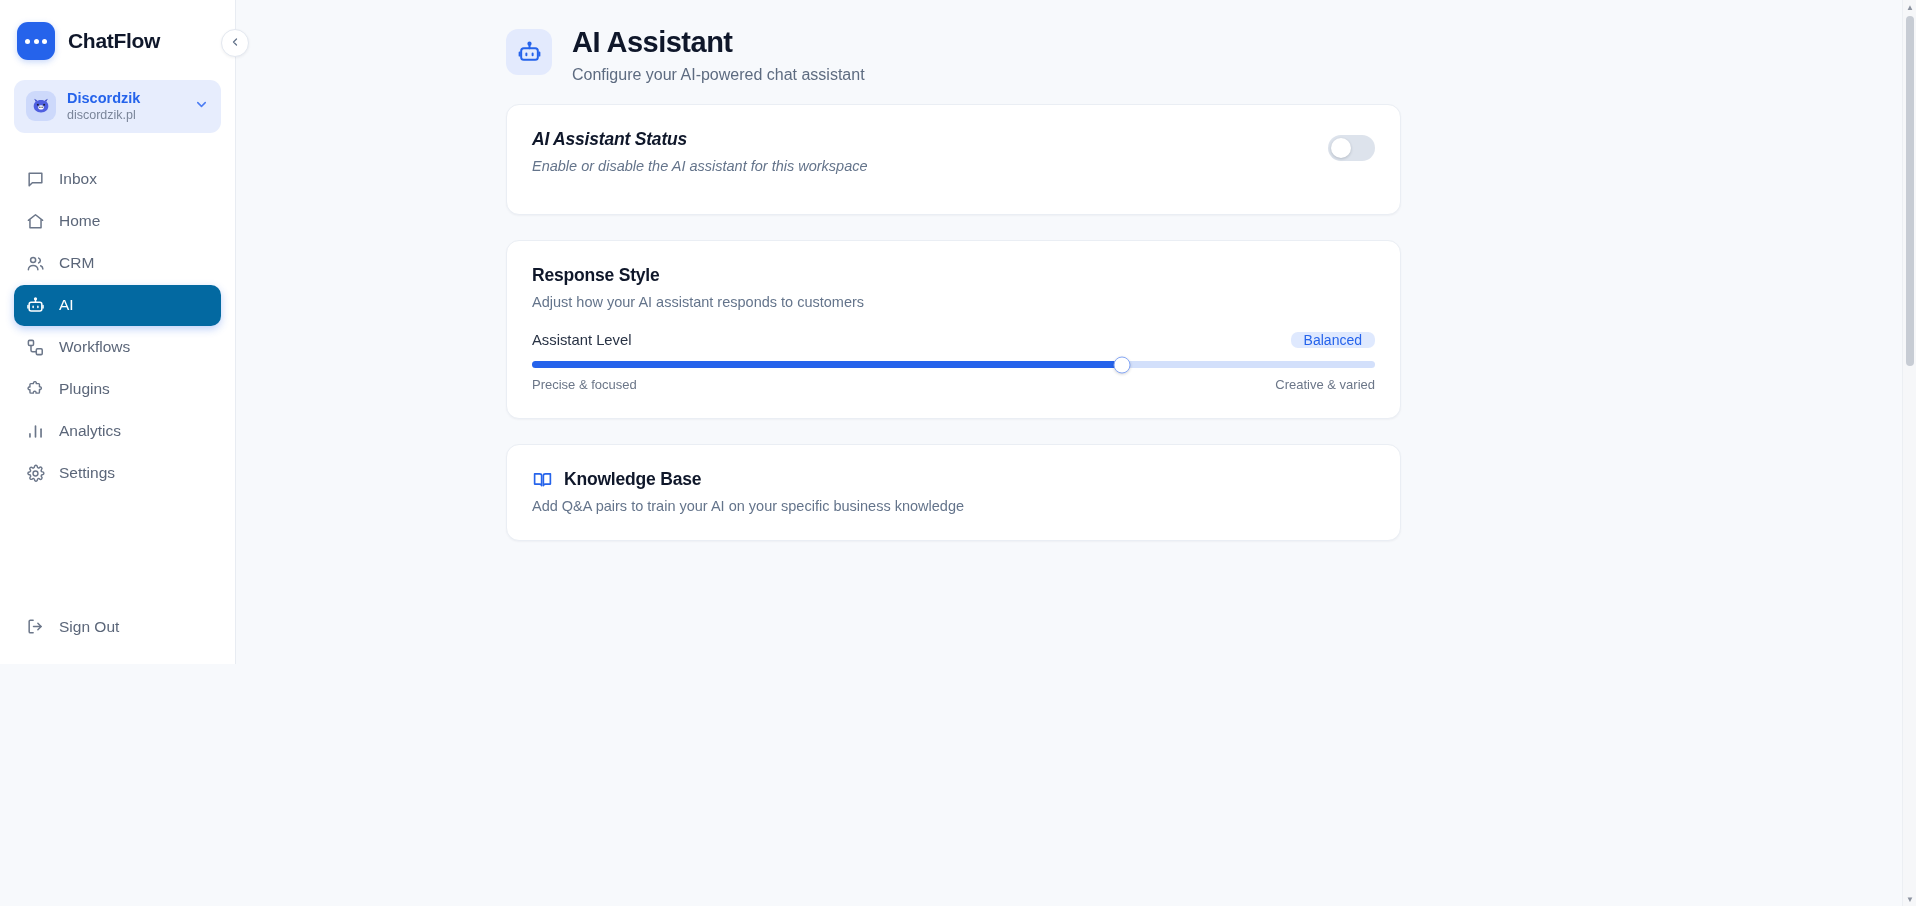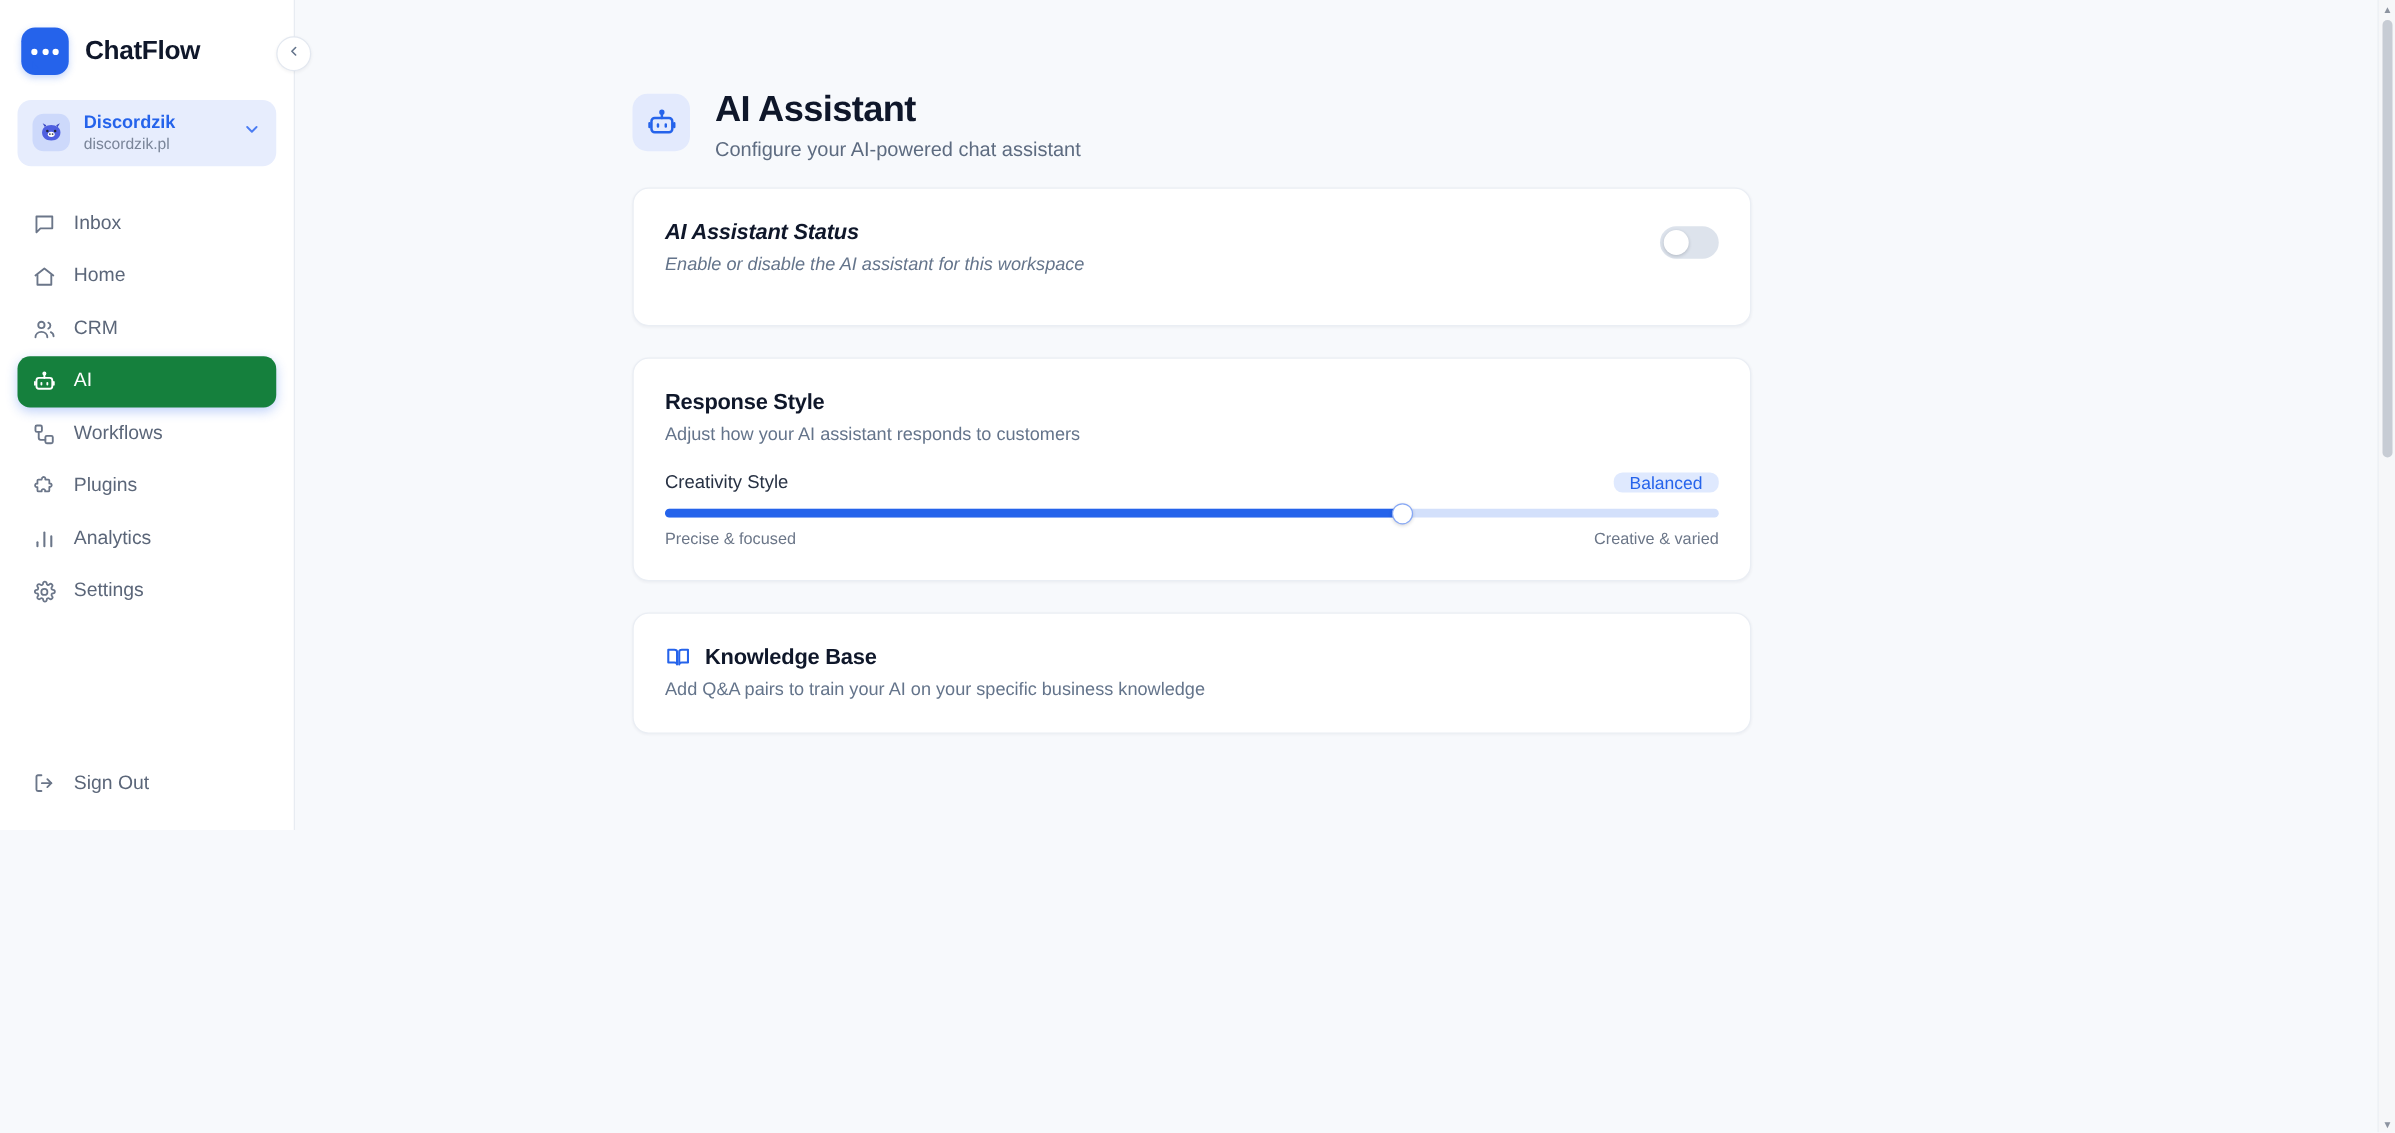--- a/index.html
+++ b/index.html
@@ -67,21 +67,21 @@
   .ws-domain { font-size: 12.5px; color: #7a8599; margin-top: 1px; }
   .ws-chevron { color: #4b7cf3; flex: 0 0 auto; }
 
   .nav { margin-top: 26px; padding: 0 14px; display: flex; flex-direction: column; gap: 1px; }
   .nav-item {
     display: flex; align-items: center; gap: 14px;
     height: 41px; padding: 0 12px; border-radius: 10px;
     color: #5b6679; font-size: 15.5px; cursor: pointer;
   }
   .nav-item .ico { width: 19px; height: 19px; flex: 0 0 19px; display: block; color: #6b7689; }
-  .nav-item.active { background: #15803d; color: #fff; box-shadow: 0 3px 9px rgba(37,99,235,.3); }
+  .nav-item.active { background: #0369a1; color: #fff; box-shadow: 0 3px 9px rgba(37,99,235,.3); }
   .nav-item.active .ico { color: #fff; }
 
   .signout {
     margin-top: auto; padding: 0 26px 28px 26px;
     display: flex; align-items: center; gap: 14px;
     color: #5b6679; font-size: 15.5px; cursor: pointer;
   }
   .signout .ico { width: 19px; height: 19px; flex: 0 0 19px; color: #6b7689; }
 
   .collapse-btn {
@@ -91,21 +91,21 @@
     display: flex; align-items: center; justify-content: center;
     color: #64748b; cursor: pointer; z-index: 20;
     box-shadow: 0 1px 3px rgba(15,23,42,.06);
   }
 
   
   .main {
     flex: 1; height: 906px; overflow: hidden; position: relative;
     background: #f7f9fc;
   }
-  .main-inner { padding: 26px 0 0 0; margin-top: 46px; }
+  .main-inner { padding: 26px 0 0 0; }
   .content-col { width: 1160px; padding-left: 270px; }
 
   .page-header { display: flex; align-items: flex-start; gap: 20px; padding-bottom: 20px; }
   .page-icon {
     width: 46px; height: 46px; border-radius: 12px; background: #e3eafd;
     display: flex; align-items: center; justify-content: center; flex: 0 0 46px;
     color: #2563eb; margin-top: 3px;
   }
   .page-title { font-size: 29px; font-weight: bold; color: #0f172a; letter-spacing: -.5px; }
   .page-sub { font-size: 16px; color: #5d6b80; margin-top: 7px; }
@@ -378,21 +378,21 @@
             </div>
           </div>
         </section>
 
 
         <section class="card">
           <div class="card-title">Response Style</div>
           <div class="card-sub">Adjust how your AI assistant responds to customers</div>
 
           <div class="slider-head">
-            <span class="slider-label">Creativity Style</span>
+            <span class="slider-label">Assistant Level</span>
             <span class="badge">Balanced</span>
           </div>
 
           <div class="slider-track">
             <div class="slider-fill" style="width: 70%;"></div>
             <div class="slider-thumb" style="left: 70%;"></div>
           </div>
 
           <div class="slider-ends">
             <span>Precise &amp; focused</span>

